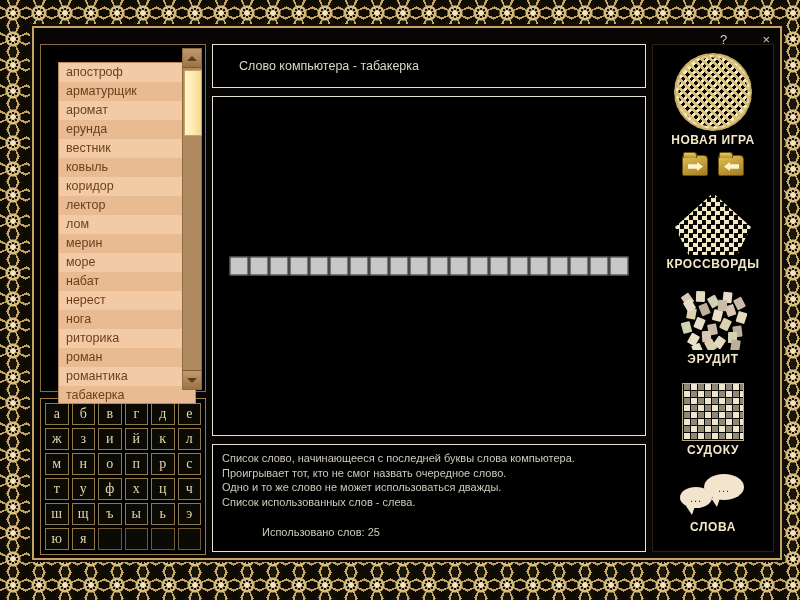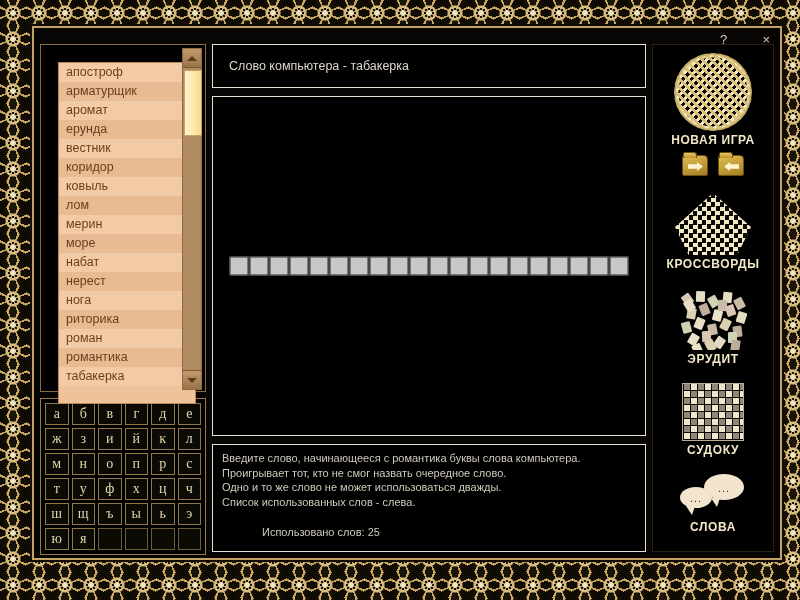--- a/index.html
+++ b/index.html
@@ -146,21 +146,21 @@
     width: 434px; height: 508px;
   }
   .panel {
     background: #000;
     border: 1px solid #e8e2d2;
     color: #ded8c8;
   }
   #computer-word {
     height: 44px; width: 434px;
     display: flex; align-items: center;
-    padding-left: 16px;
+    padding-left: 26px;
     font-size: 12.5px;
   }
   #board {
     margin-top: 8px;
     height: 340px; width: 434px;
     position: relative;
   }
   #letter-boxes {
     position: absolute; left: 50%; top: 50%;
     transform: translate(-50%,-50%);
@@ -314,22 +314,23 @@
 
     <div id="left-col">
 
       <div id="wordlist-wrap">
         <div id="wordlist">
             <div class="word-row">апостроф</div>
             <div class="word-row">арматурщик</div>
             <div class="word-row">аромат</div>
             <div class="word-row">ерунда</div>
             <div class="word-row">вестник</div>
+            <div class="word-row">ковыль</div>
             <div class="word-row">коридор</div>
-            <div class="word-row">ковыль</div>
+            <div class="word-row">лектор</div>
             <div class="word-row">лом</div>
             <div class="word-row">мерин</div>
             <div class="word-row">море</div>
             <div class="word-row">набат</div>
             <div class="word-row">нерест</div>
             <div class="word-row">нога</div>
             <div class="word-row">риторика</div>
             <div class="word-row">роман</div>
             <div class="word-row">романтика</div>
             <div class="word-row">табакерка</div>
@@ -412,21 +413,21 @@
             <div class="lbox"></div>
             <div class="lbox"></div>
             <div class="lbox"></div>
             <div class="lbox"></div>
             <div class="lbox"></div>
           </div>
       </div>
 
       <div id="rules" class="panel">
         <div id="rules-lines">
-            <div class="rule-line">Введите слово, начинающееся с романтика буквы слова компьютера.</div>
+            <div class="rule-line">Список слово, начинающееся с последней буквы слова компьютера.</div>
             <div class="rule-line">Проигрывает тот, кто не смог назвать очередное слово.</div>
             <div class="rule-line">Одно и то же слово не может использоваться дважды.</div>
             <div class="rule-line">Список использованных слов - слева.</div>
           </div>
         <div id="used-count">Использовано слов: 25</div>
       </div>
     </div>
 
     <div id="sidebar">
 

